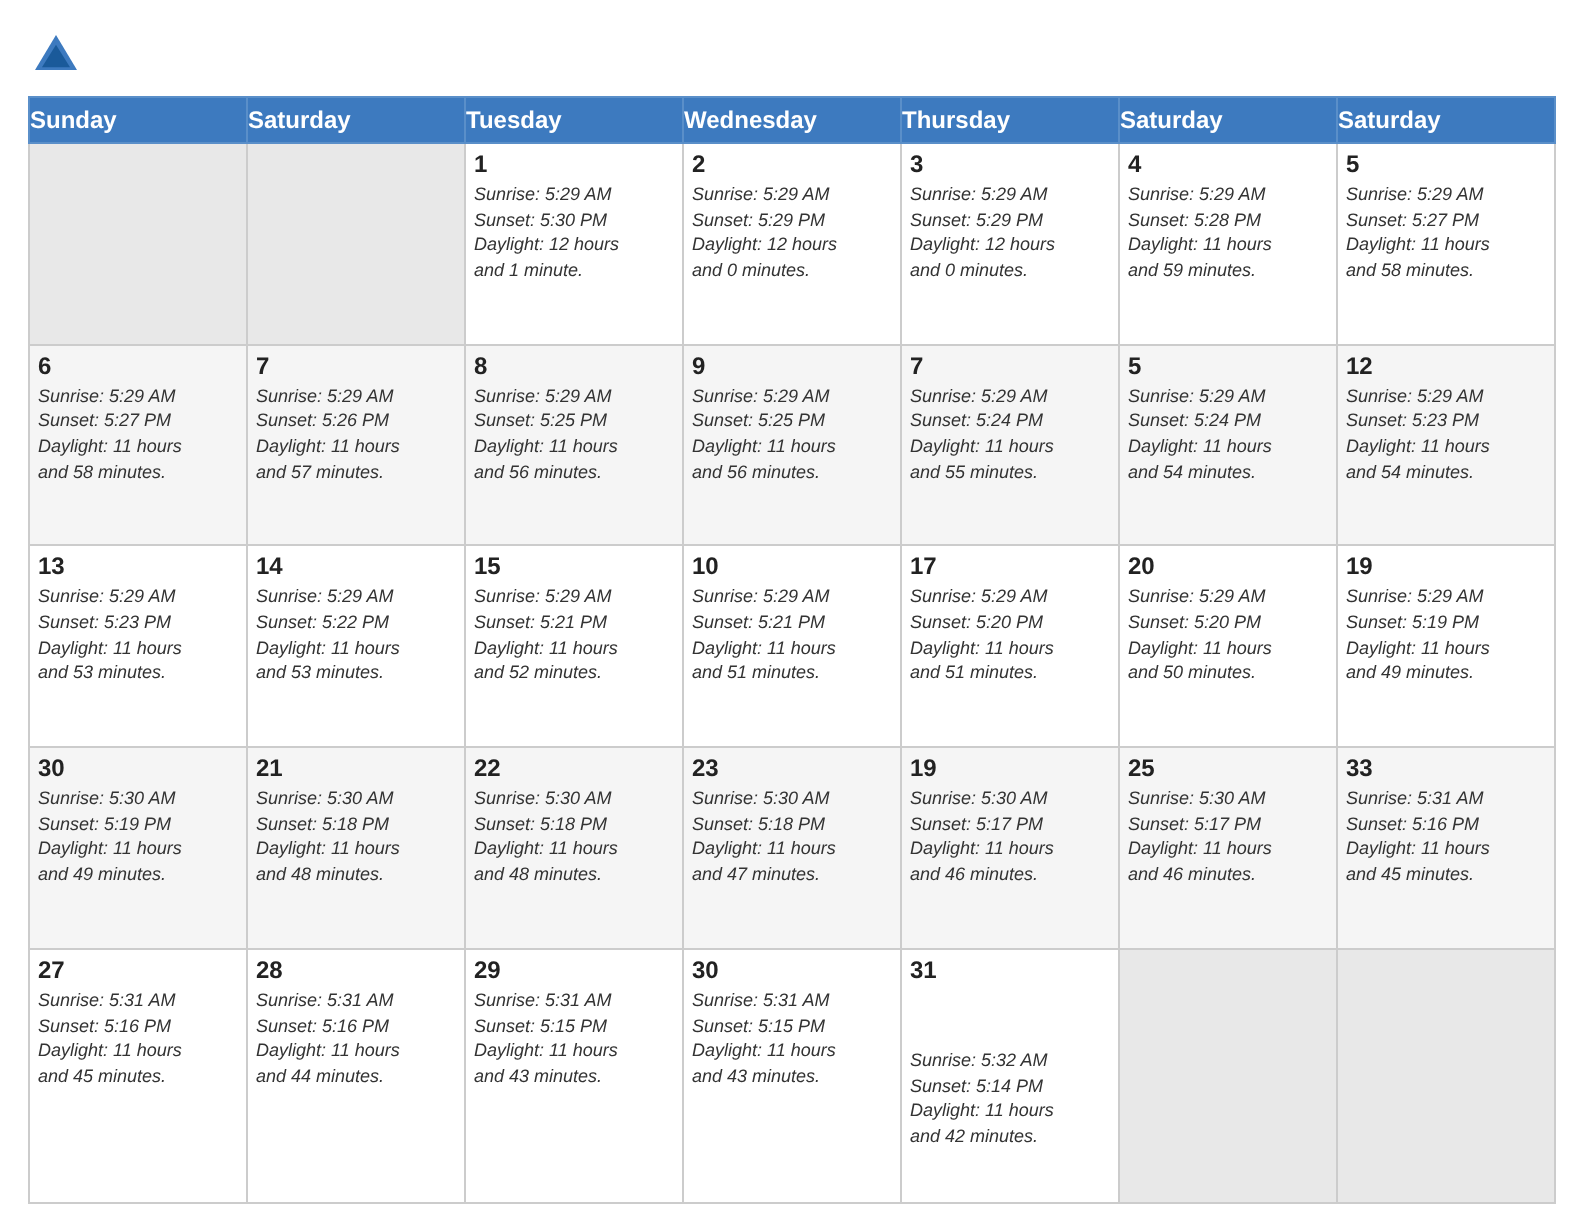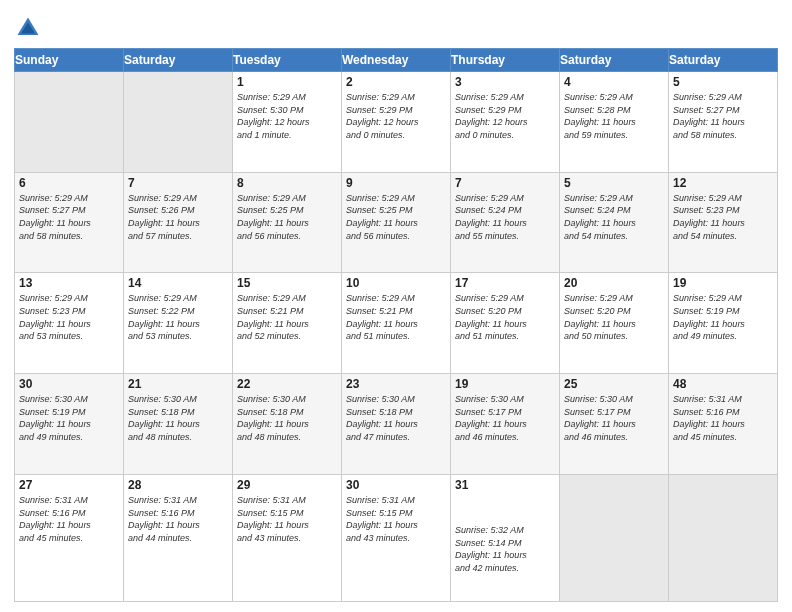--- a/index.html
+++ b/index.html
@@ -306,21 +306,21 @@
 and 46 minutes.</div>
           </td>
           <td>
             <span class="day-num">25</span>
             <div class="day-info" style="white-space: pre-line;">Sunrise: 5:30 AM
 Sunset: 5:17 PM
 Daylight: 11 hours
 and 46 minutes.</div>
           </td>
           <td>
-            <span class="day-num">48</span>
+            <span class="day-num">33</span>
             <div class="day-info" style="white-space: pre-line;">Sunrise: 5:31 AM
 Sunset: 5:16 PM
 Daylight: 11 hours
 and 45 minutes.</div>
           </td>
         </tr>
         <tr>
           <td>
             <span class="day-num">27</span>
             <div class="day-info" style="white-space: pre-line;">Sunrise: 5:31 AM

